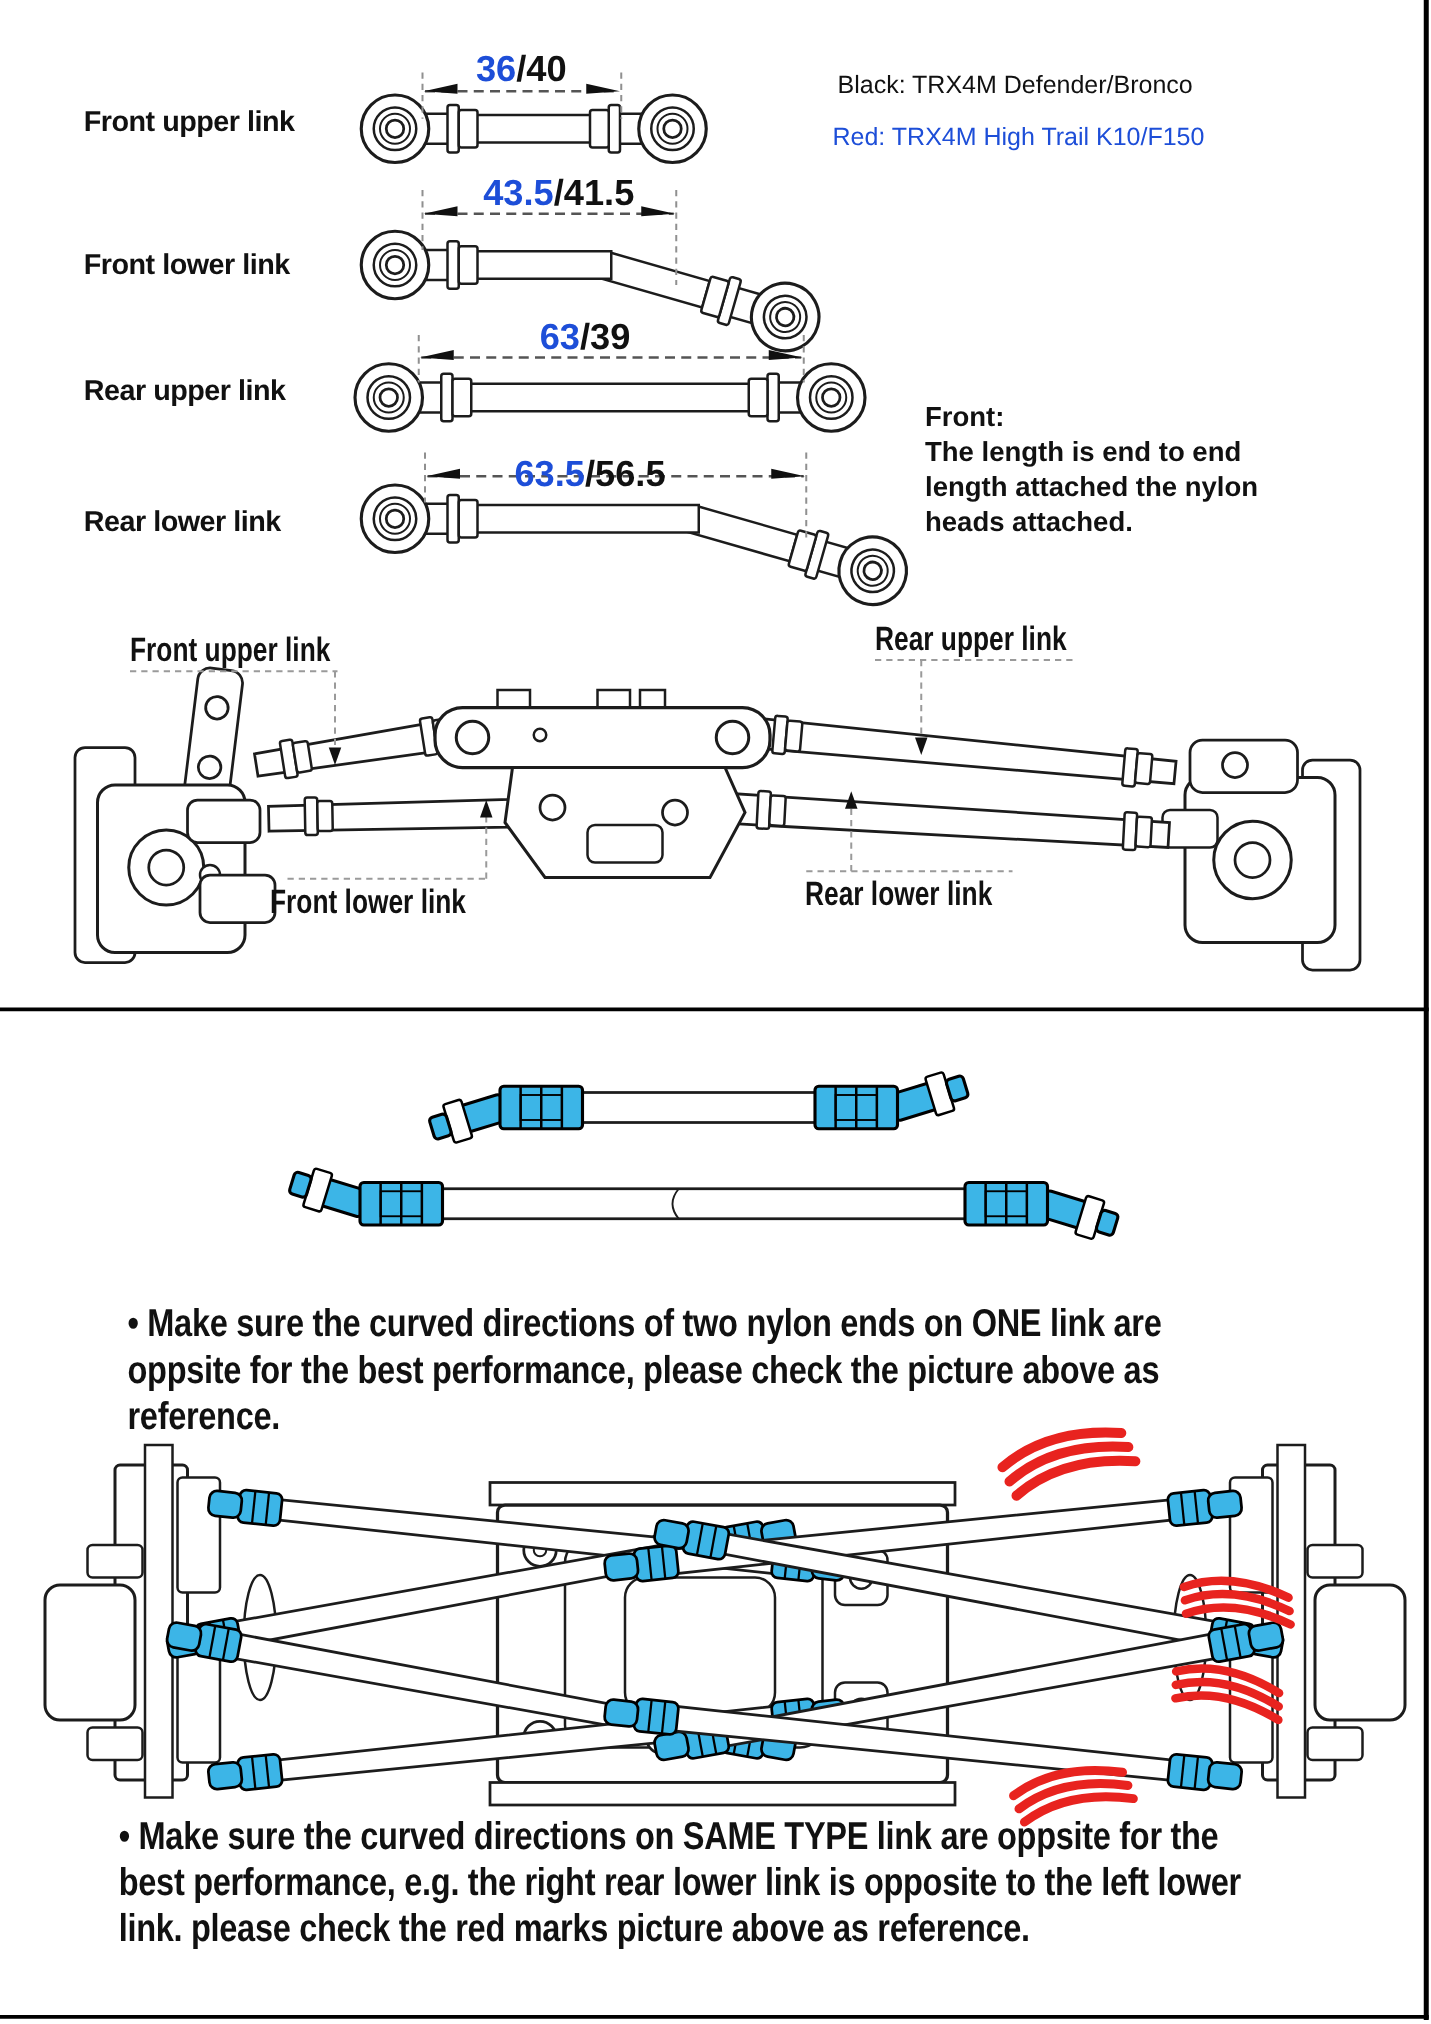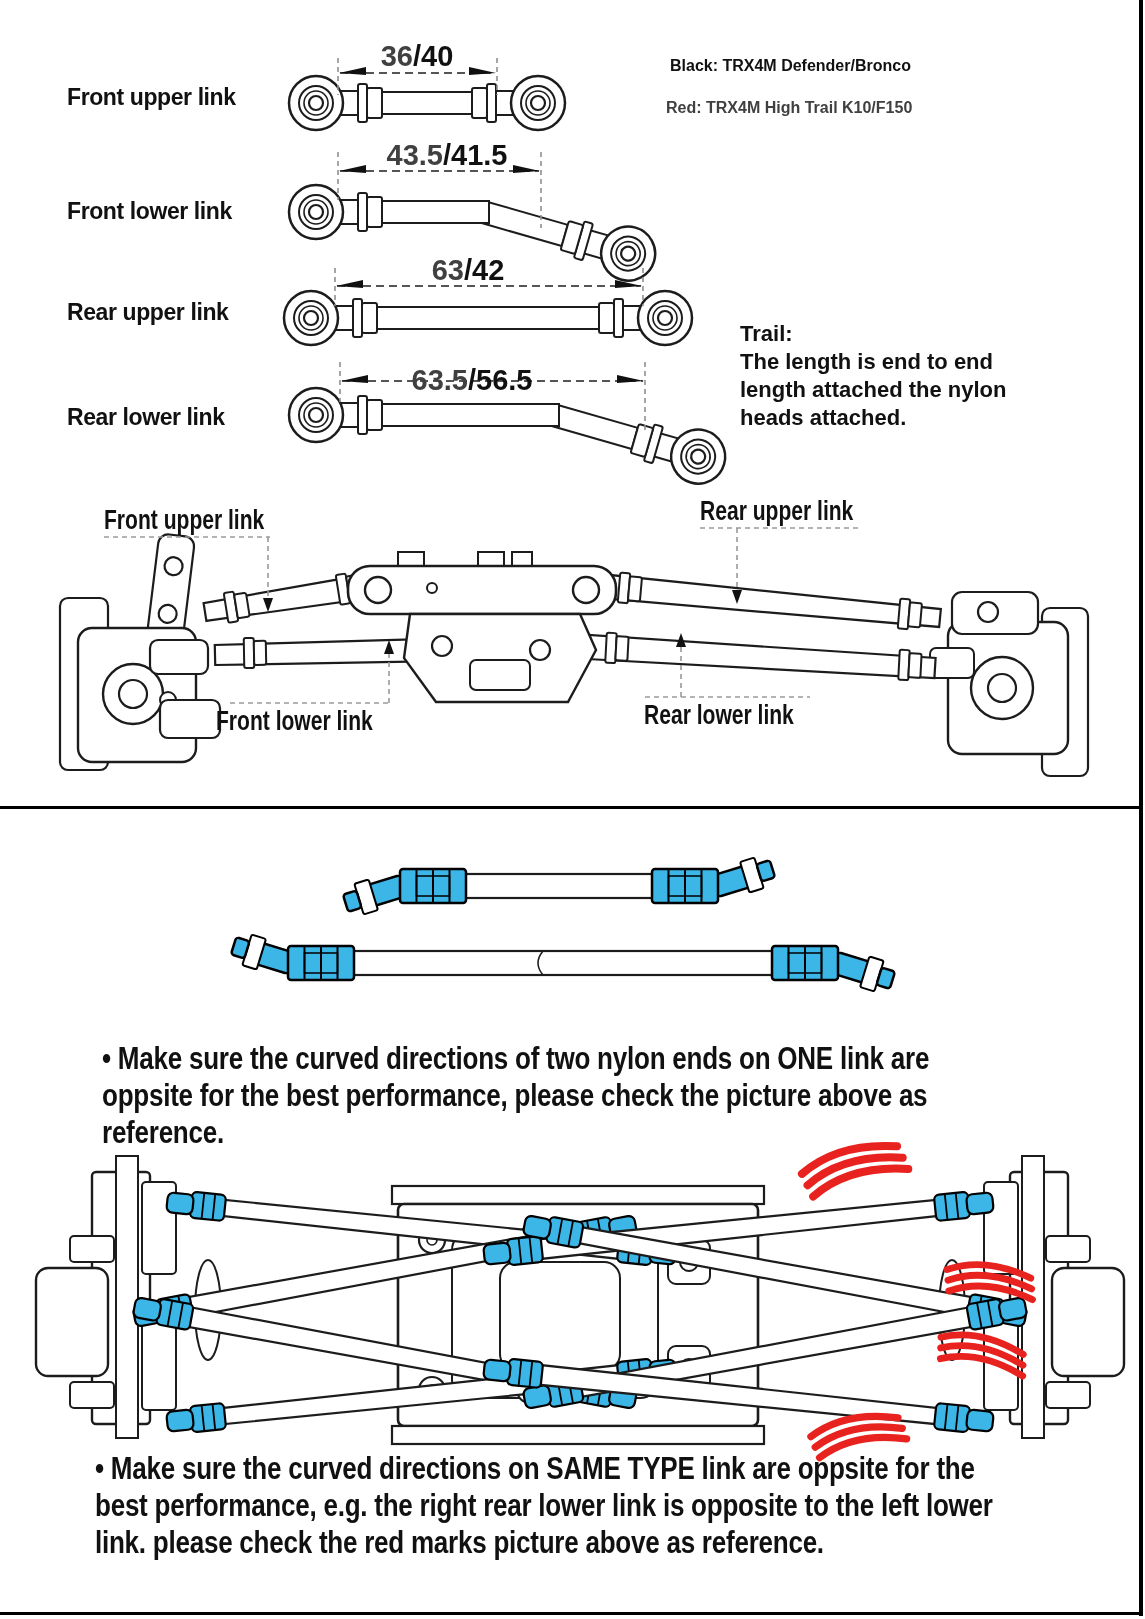--- a/index.html
+++ b/index.html
@@ -4,22 +4,22 @@
 <style>
   *{margin:0;padding:0;box-sizing:border-box}
   html,body{background:#fff}
   body{width:1145px;height:1619px;position:relative;overflow:hidden;
        font-family:"Liberation Sans",sans-serif;color:#111}
   .abs{position:absolute}
   svg{position:absolute;left:0;top:0;z-index:1}
   .txt{z-index:2}
   .lbl{font-size:23px;font-weight:bold;letter-spacing:-.4px;white-space:nowrap}
   .dimwrap{font-size:29px;font-weight:bold;white-space:nowrap;transform:translateX(-50%);z-index:2}
-  .red{color:#404040}
-  .legend-line{font-size:16px;font-weight:bold;white-space:nowrap;z-index:2}
+  .red{color:#1d4ed8}
+  .legend-line{font-size:20px;font-weight:normal;white-space:nowrap;z-index:2}
   .note{font-size:22px;font-weight:bold;line-height:28px;z-index:2}
   .alabel{font-size:27px;font-weight:bold;white-space:nowrap;
           transform:scaleX(.78);transform-origin:left top;z-index:2}
   .para{font-size:31px;font-weight:bold;line-height:37px;letter-spacing:-.3px;
         transform:scaleX(.84);transform-origin:left top;z-index:2}
   .borderline{position:absolute;background:#000;z-index:3}
 </style>
 </head>
 <body>
 
@@ -442,28 +442,28 @@
     </g>
 </svg>
 
 <div class="abs lbl txt" style="left:67px;top:84px">Front upper link</div>
 <div class="abs lbl txt" style="left:67px;top:198px">Front lower link</div>
 <div class="abs lbl txt" style="left:67px;top:299px">Rear upper link</div>
 <div class="abs lbl txt" style="left:67px;top:404px">Rear lower link</div>
 
 <div class="abs dimwrap" style="left:417px;top:40px"><span class="red">36</span><span>/</span><span>40</span></div>
 <div class="abs dimwrap" style="left:447px;top:139px"><span class="red">43.5</span><span>/</span><span>41.5</span></div>
-<div class="abs dimwrap" style="left:468px;top:254px"><span class="red">63</span><span>/</span><span>42</span></div>
+<div class="abs dimwrap" style="left:468px;top:254px"><span class="red">63</span><span>/</span><span>39</span></div>
 <div class="abs dimwrap" style="left:472px;top:364px"><span class="red">63.5</span><span>/</span><span>56.5</span></div>
 
 <div class="abs legend-line" style="left:670px;top:57px">Black: TRX4M Defender/Bronco</div>
 <div class="abs legend-line red" style="left:666px;top:99px">Red: TRX4M High Trail K10/F150</div>
 
 <div class="abs note" style="left:740px;top:320px">
-  <div>Trail:</div>
+  <div>Front:</div>
   <div>The length is end to end</div>
   <div>length attached the nylon</div>
   <div>heads attached.</div>
 </div>
 
 <div class="abs alabel" style="left:104px;top:505px">Front upper link</div>
 <div class="abs alabel" style="left:700px;top:496px">Rear upper link</div>
 <div class="abs alabel" style="left:216px;top:706px">Front lower link</div>
 <div class="abs alabel" style="left:644px;top:700px">Rear lower link</div>
 

